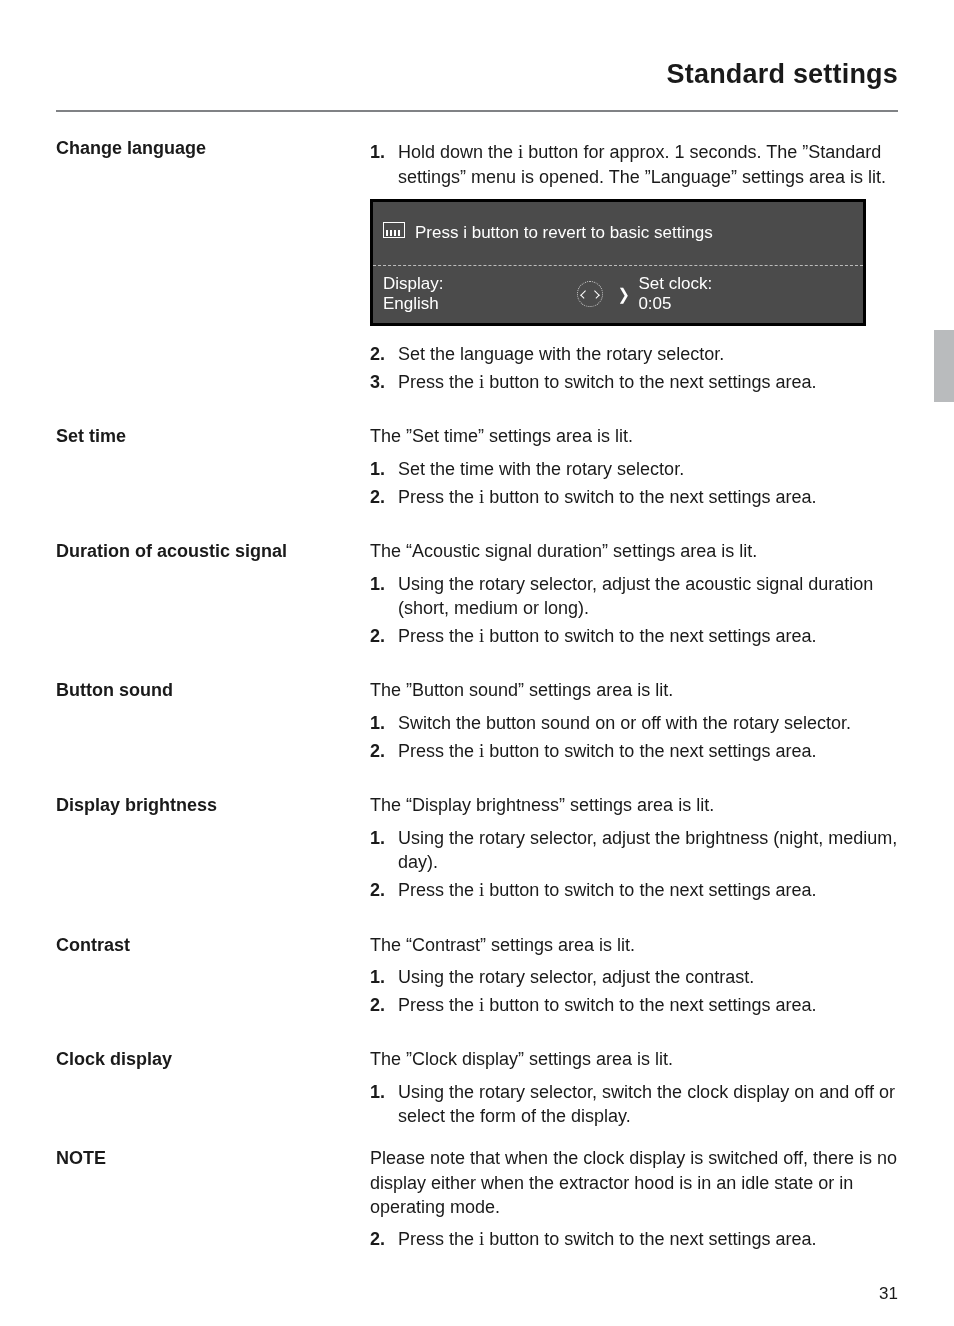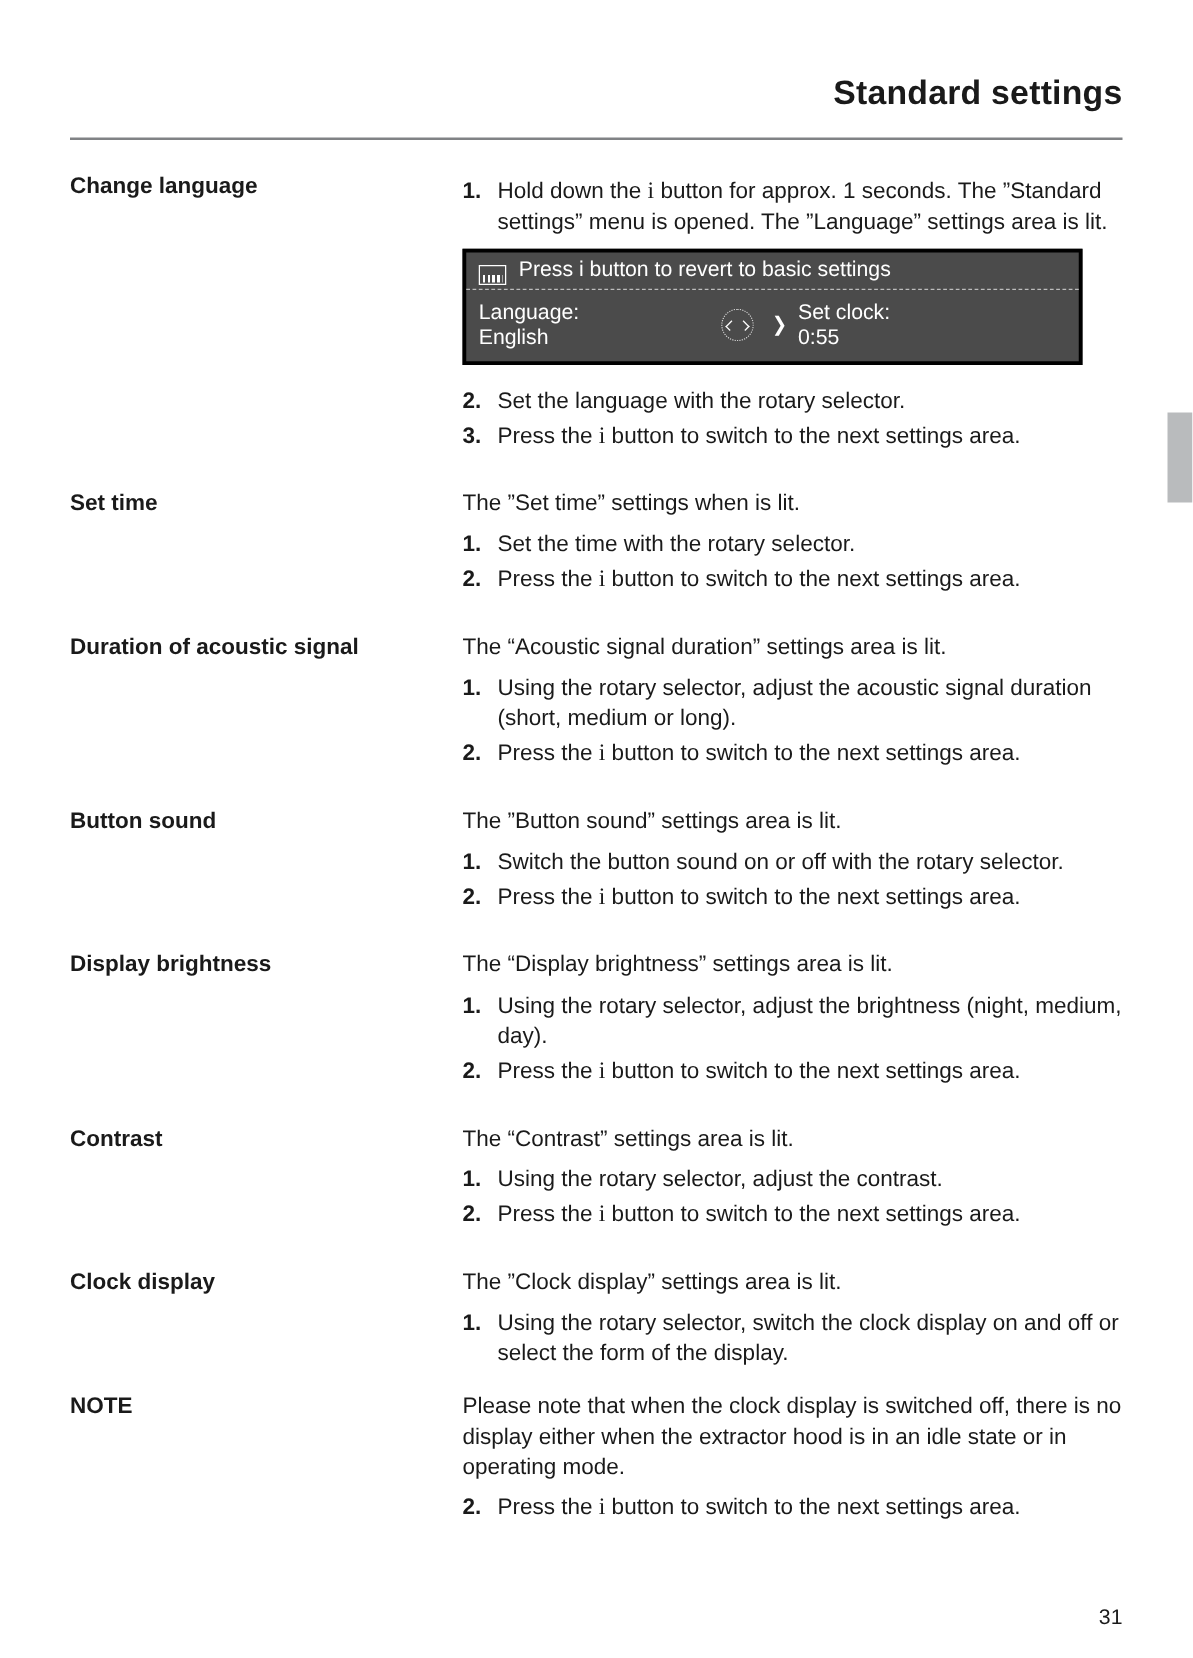--- a/index.html
+++ b/index.html
@@ -10,21 +10,21 @@
   .section .lh{width:290px;flex:0 0 290px;font-weight:700}
   .section .rh{flex:1}
   .para{margin:0 0 8px 0}
   ol.steps{list-style:none;margin:0 0 6px 0;padding:0}
   ol.steps>li{display:flex;align-items:flex-start;margin:4px 0}
   ol.steps>li .n{font-weight:700;min-width:22px}
   ol.steps>li .t{flex:1;padding-left:6px}
   .i-chip{font-family:Georgia,"Times New Roman",serif;font-weight:400;font-size:1.05em;display:inline-block;line-height:1;position:relative;top:0}
   
   .lcd{margin:10px 0 16px 0;width:490px;border:3px solid #000;background:#4b4b4b;color:#fff;font-family:"Trebuchet MS",Tahoma,Arial,sans-serif;font-size:17px}
-  .lcd-top{display:flex;align-items:flex-end;gap:10px;padding:3px 10px;border-bottom:1px dashed #bdbdbd}
+  .lcd-top{display:flex;align-items:flex-start;gap:10px;padding:20px 10px;border-bottom:1px dashed #bdbdbd}
   .lcd-top .ico{width:22px;height:16px;display:inline-block;position:relative}
   .lcd-top .ico::before{content:"";position:absolute;inset:0;border:1px solid #fff}
   .lcd-top .ico::after{content:"";position:absolute;left:3px;right:3px;bottom:2px;height:6px;background:repeating-linear-gradient(90deg,#fff 0 2px,transparent 2px 4px)}
   .lcd-bottom{display:flex;align-items:center;padding:8px 10px;gap:8px}
   .lcd-col{display:flex;flex-direction:column;line-height:1.2}
   .lcd-col.lang{width:180px}
   .lcd-col.clock{}
   .dial{width:24px;height:24px;border:1px dotted #d0d0d0;border-radius:50%;position:relative;margin:0 6px}
   .dial::before{content:"";position:absolute;left:3px;top:10px;width:6px;height:4px;border-left:1px solid #fff;border-top:1px solid #fff;transform:rotate(-45deg)}
   .dial::after{content:"";position:absolute;right:3px;top:10px;width:6px;height:4px;border-right:1px solid #fff;border-top:1px solid #fff;transform:rotate(45deg)}
@@ -56,28 +56,28 @@
         </li>
       </ol>
 
       <div class="lcd">
         <div class="lcd-top">
           <span class="ico"></span>
           <span>Press i button to revert to basic settings</span>
         </div>
         <div class="lcd-bottom">
           <div class="lcd-col lang">
-            <span>Language:</span>
+            <span>Display:</span>
             <span>English</span>
           </div>
           <span class="dial"></span>
           <span class="arrow-ico">❯</span>
           <div class="lcd-col clock">
             <span>Set clock:</span>
-            <span>0:55</span>
+            <span>0:05</span>
           </div>
         </div>
       </div>
 
       <ol class="steps">
         <li>
           <span class="n">2.</span>
           <span class="t">Set the language with the rotary selector.</span>
         </li>
         <li>
@@ -86,21 +86,21 @@
             <span>Press the </span><span class="i-chip">i</span><span> button to switch to the next settings area.</span>
           </span>
         </li>
       </ol>
     </div>
   </div>
 
   <div class="section">
     <div class="lh">Set time</div>
     <div class="rh">
-      <p class="para">The ”Set time” settings when is lit.</p>
+      <p class="para">The ”Set time” settings area is lit.</p>
       <ol class="steps">
         <li>
           <span class="n">1.</span>
           <span class="t">Set the time with the rotary selector.</span>
         </li>
         <li>
           <span class="n">2.</span>
           <span class="t">
             <span>Press the </span><span class="i-chip">i</span><span> button to switch to the next settings area.</span>
           </span>

